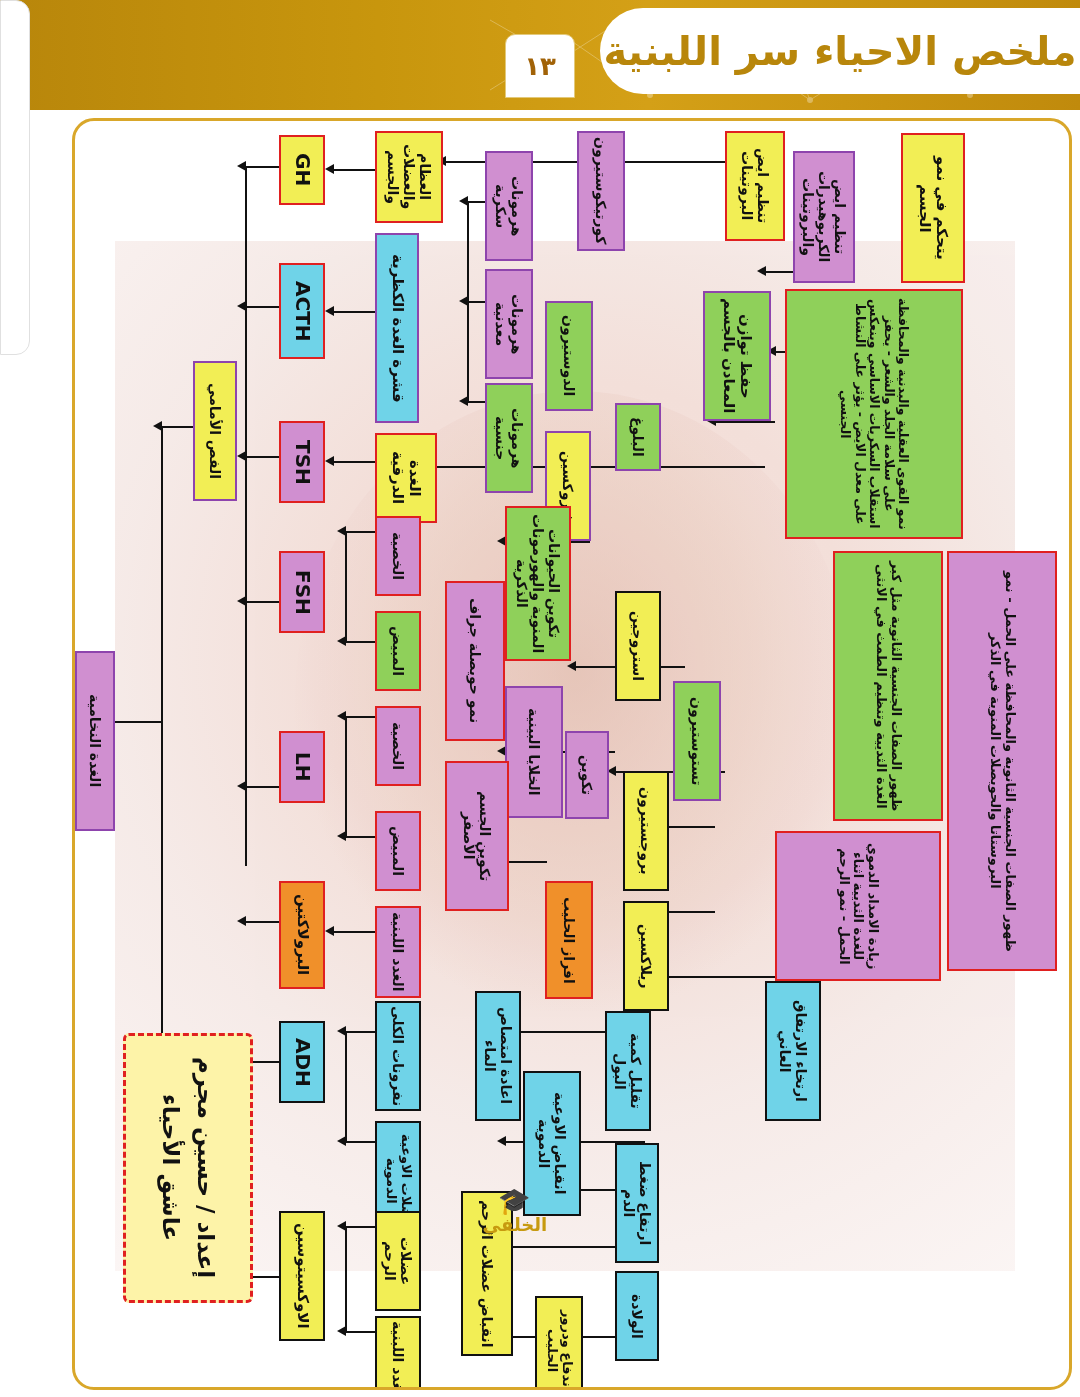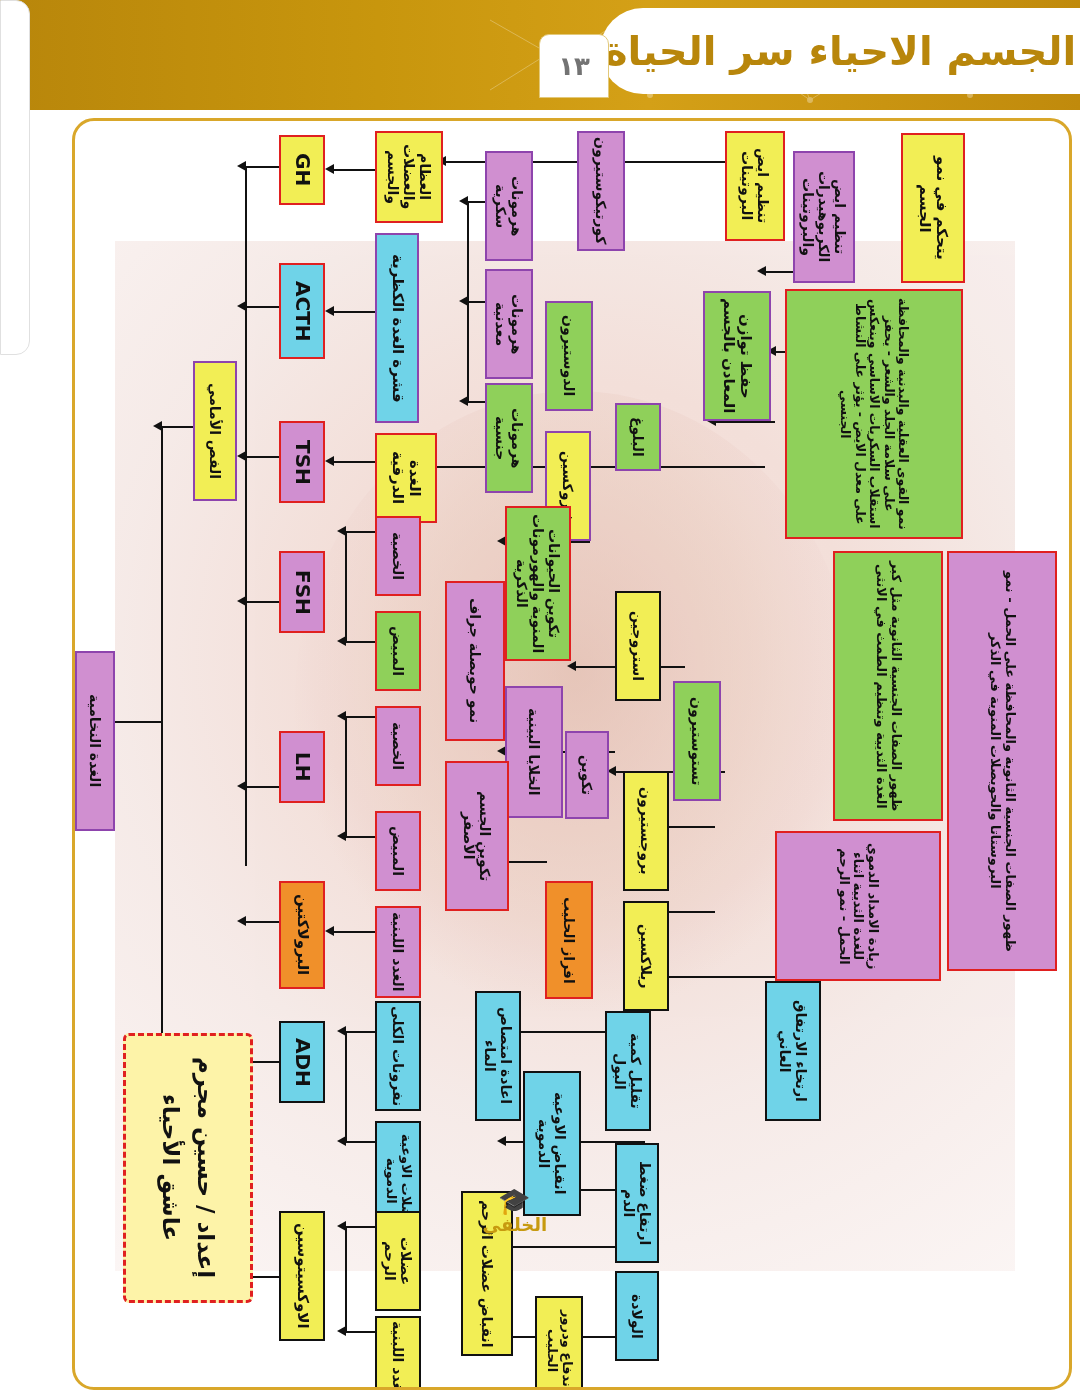--- a/index.html
+++ b/index.html
@@ -34,21 +34,21 @@
   #title-plate .title {
     color:#b8860b; font-weight:bold; font-size:40px; line-height:1;
     white-space:nowrap;
     direction: rtl;
   }
   #page-number {
     position:absolute; left:505px; top:34px; width:70px; height:64px;
     background:#ffffff; border:1px solid #e3c97a;
     border-top-left-radius:10px; border-top-right-radius:10px;
     display:flex; align-items:center; justify-content:center;
-    color:#737373; font-size:26px; font-weight:bold;margin-left:34px;
+    color:#a16207; font-size:26px; font-weight:bold;
   }
   #side-tab {
     position:absolute; left:0; top:0; width:30px; height:355px;
     background:#ffffff; border:1px solid #e0e0e0;
     border-top-right-radius:14px; border-bottom-right-radius:14px;
   }
 
   
   #sheet {
     position:absolute; left:72px; top:118px; width:1000px; height:1272px;
@@ -134,21 +134,21 @@
           <circle cx="90" cy="40" r="3"></circle>
           <circle cx="170" cy="95" r="3"></circle>
         <circle cx="250" cy="45" r="3"></circle>
           <circle cx="330" cy="100" r="3"></circle>
           <circle cx="410" cy="50" r="3"></circle>
         <circle cx="490" cy="95" r="3"></circle>
           <circle cx="570" cy="45" r="3"></circle>
       </g>
     </svg>
     <div id="title-plate">
-      <span class="title">الجسم الاحياء سر الحياة</span>
+      <span class="title">ملخص الاحياء سر اللبنية</span>
     </div>
     <div id="page-number">١٣</div>
   </div>
 
   <div id="side-tab"></div>
 
   <div id="sheet">
     <div id="photo"></div>
 
     <div>

